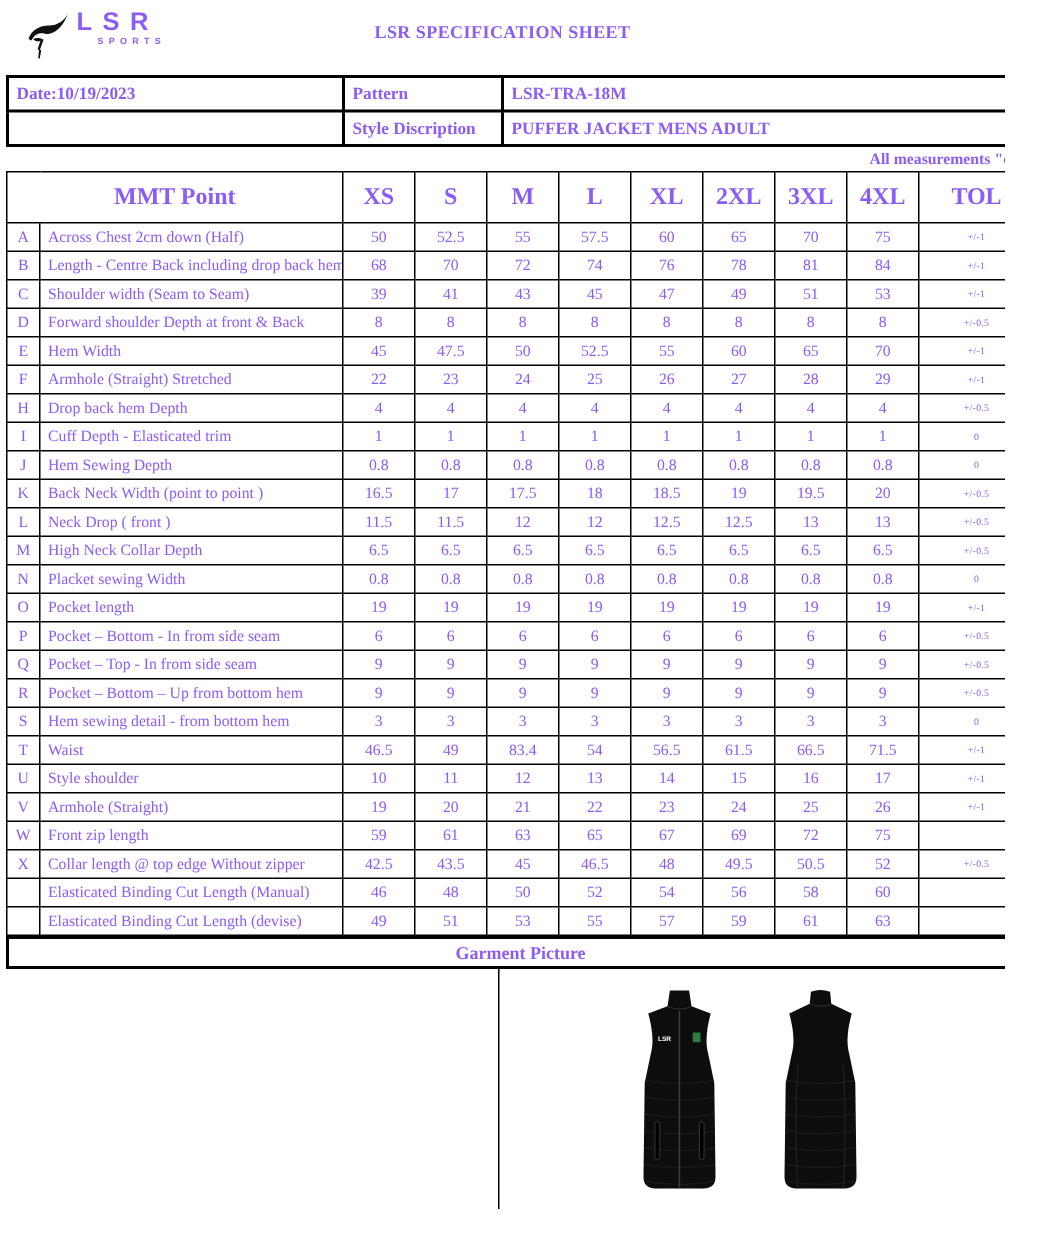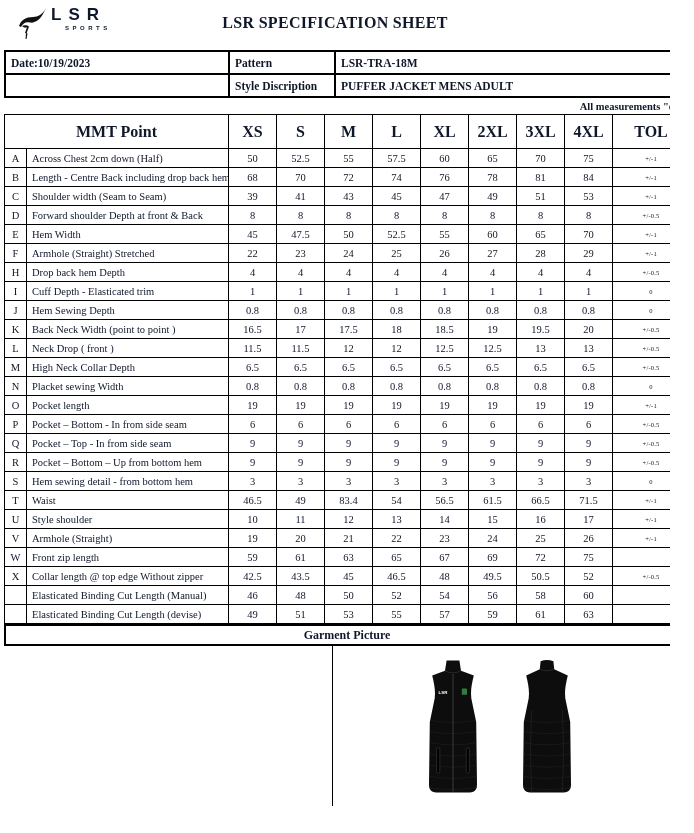--- a/index.html
+++ b/index.html
@@ -1,27 +1,27 @@
 <!DOCTYPE html>
 <html><head>
 <meta charset="utf-8">
 <style>
   * { box-sizing: border-box; }
   html,body { margin:0; padding:0; background:#fff; }
   .page {
     position:relative; width:670px; height:833px; background:#fff;
-    font-family:"Liberation Serif", serif; color:#0f172a; overflow:hidden;
+    font-family:"Liberation Serif", serif; color:#8b5cf6; overflow:hidden;
   }
   
   .topbar { position:relative; height:50px; }
   .logo { position:absolute; left:16px; top:6px; display:flex; align-items:flex-start; }
   .logo-text { margin-left:3px; }
   .logo-lsr { font-family:"Liberation Sans", sans-serif; font-weight:bold; font-size:17px; letter-spacing:7px; line-height:17px; }
   .logo-sports { font-family:"Liberation Sans", sans-serif; font-weight:bold; font-size:6px; letter-spacing:3.5px; margin-top:2px; margin-left:14px; }
-  .doc-title { text-align:center; padding-top:14px; font-weight:bold; font-size:16px; letter-spacing:0.3px; }
+  .doc-title { text-align:center; padding-top:14px; font-weight:bold; font-size:12px; letter-spacing:0.3px; }
   
   .info-table { width:686px; margin:0 4px; border-collapse:collapse; table-layout:fixed; }
   .info-table td { border:2px solid #000; height:23px; font-weight:bold; font-size:11.5px; padding:0 0 0 5px; }
   
   .units { width:686px; margin:0 4px; text-align:right; font-weight:bold; font-size:10.5px; padding:3px 2px 2px 0; }
   
   .spec-table { width:686px; margin:0 4px; border-collapse:collapse; table-layout:fixed; }
   .spec-table th, .spec-table td { border:1px solid #000; overflow:hidden; white-space:nowrap; }
   .spec-table thead th { height:34px; font-size:16px; font-weight:bold; text-align:center; }
   .spec-table tbody td { height:19px; font-size:10.5px; }

